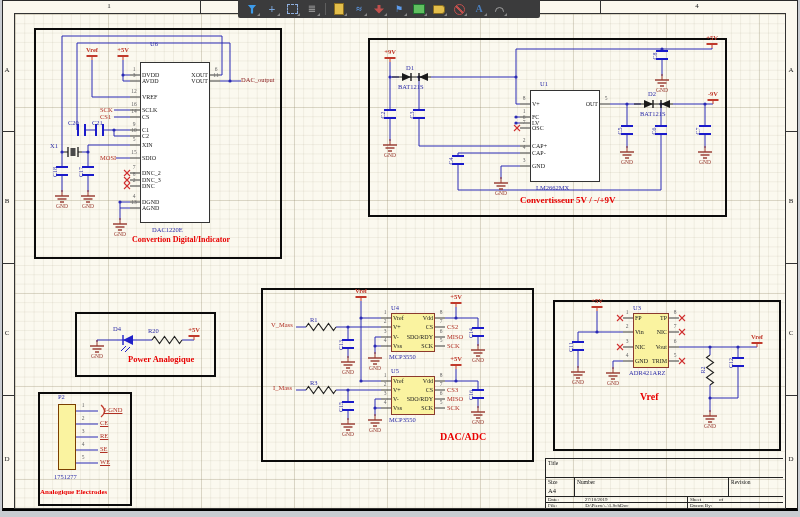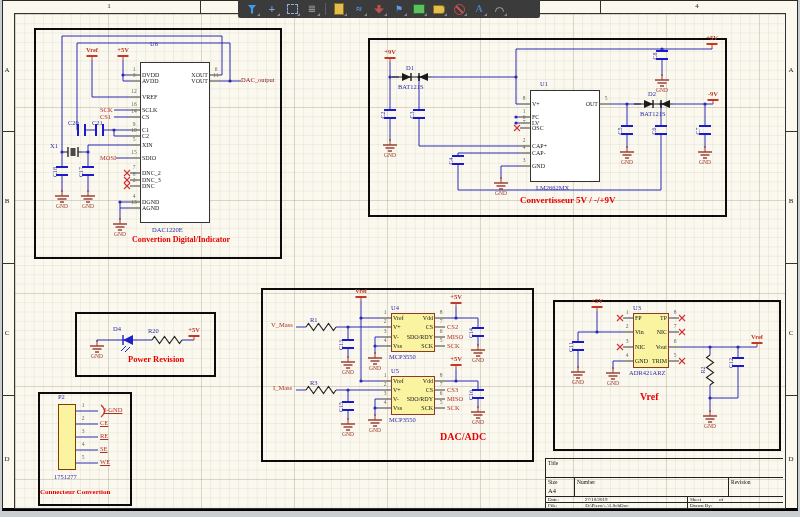--- a/index.html
+++ b/index.html
@@ -409,23 +409,23 @@
         <polyline points="591.5,307 602.5,307" fill="none" stroke="#C0392B" stroke-width="2"></polyline>
         <polyline points="597,307 597,311" fill="none" stroke="#C0392B" stroke-width="1"></polyline>
         <polyline points="751.5,343 762.5,343" fill="none" stroke="#C0392B" stroke-width="2"></polyline>
         <polyline points="757,343 757,347" fill="none" stroke="#C0392B" stroke-width="1"></polyline>
       </svg>
   <div class="blk" style="position: absolute; left: 34px; top: 28px; width: 244px; height: 227px;"></div>
       <div class="btitle" style="position: absolute; left: 132px; top: 236px; font-size: 8px;">Convertion Digital/Indicator</div>
       <div class="blk" style="position: absolute; left: 368px; top: 38px; width: 355px; height: 175px;"></div>
       <div class="btitle" style="position: absolute; left: 520px; top: 196px; font-size: 9px;">Convertisseur 5V / -/+9V</div>
       <div class="blk" style="position: absolute; left: 75px; top: 312px; width: 137px; height: 61px;"></div>
-      <div class="btitle" style="position: absolute; left: 128px; top: 355px; font-size: 8.5px;">Power Revision</div>
+      <div class="btitle" style="position: absolute; left: 128px; top: 355px; font-size: 8.5px;">Power Analogique</div>
       <div class="blk" style="position: absolute; left: 38px; top: 392px; width: 90px; height: 110px;"></div>
-      <div class="btitle" style="position: absolute; left: 40px; top: 489px; font-size: 7px;">Connecteur Convertion</div>
+      <div class="btitle" style="position: absolute; left: 40px; top: 489px; font-size: 7px;">Analogique Electrodes</div>
       <div class="blk" style="position: absolute; left: 261px; top: 288px; width: 269px; height: 170px;"></div>
       <div class="btitle" style="position: absolute; left: 440px; top: 432px; font-size: 10px;">DAC/ADC</div>
       <div class="blk" style="position: absolute; left: 553px; top: 300px; width: 224px; height: 147px;"></div>
       <div class="btitle" style="position: absolute; left: 640px; top: 392px; font-size: 10px;">Vref</div>
       <div class="icbody" style="position: absolute; left: 140px; top: 62px; width: 70px; height: 161px; background: rgb(255, 255, 255); border: 1px solid rgb(51, 51, 51);"></div>
       <div class="des" style="position: absolute; left: 150px; top: 41px;">U6</div>
       <div class="des" style="position: absolute; left: 152px; top: 227px;">DAC1220E</div>
       <div class="pnum" style="position: absolute; left: 129px; top: 67px;">1</div>
       <div class="pname" style="position: absolute; left: 142px; top: 72px;">DVDD</div>
       <div class="pnum" style="position: absolute; left: 129px; top: 73px;">3</div>

